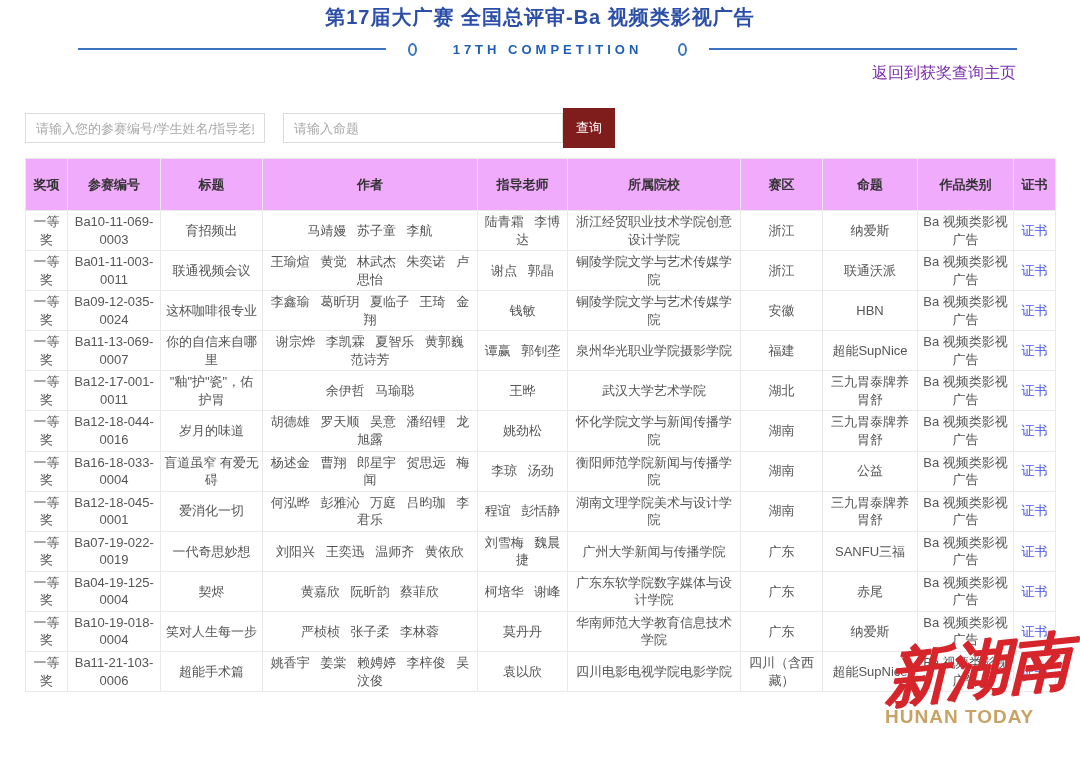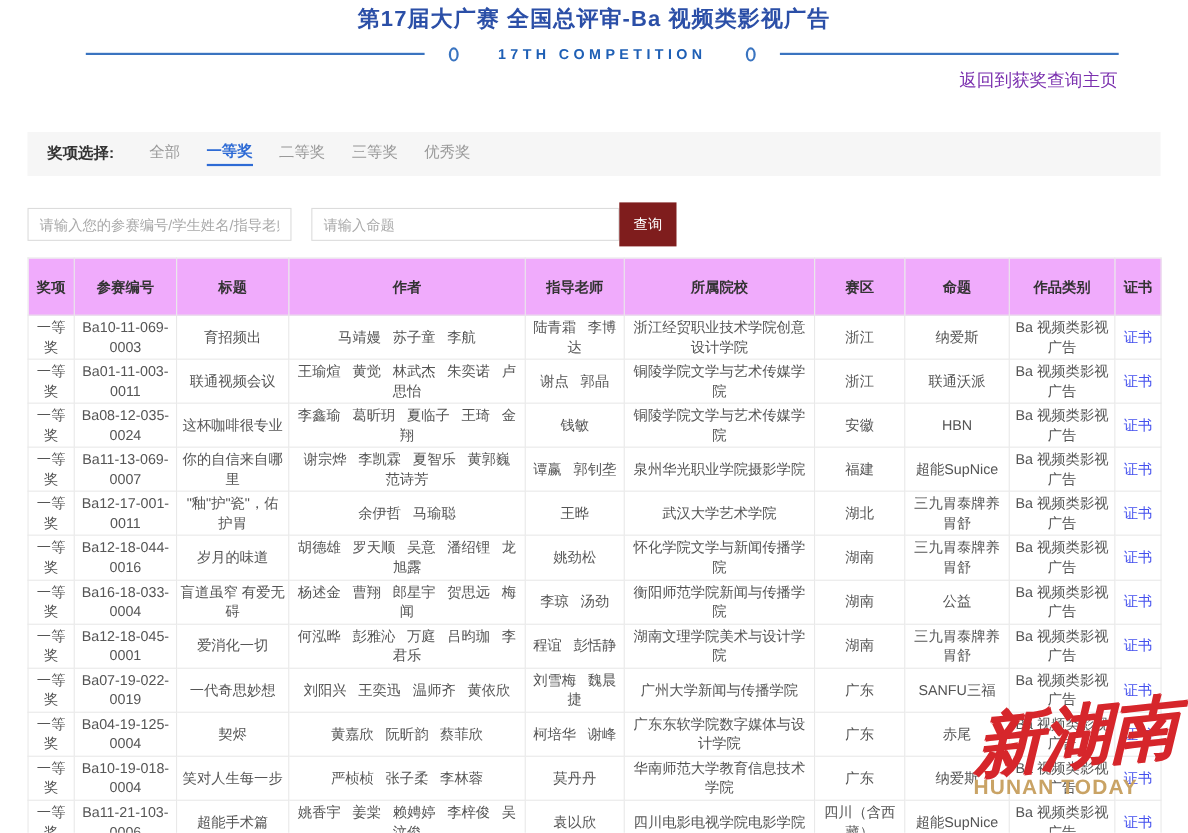--- a/index.html
+++ b/index.html
@@ -67,30 +67,20 @@
     <div class="dot"></div>
     <div class="sub">17TH COMPETITION</div>
     <div class="dot"></div>
     <div class="line"></div>
   </div>
 
   <div class="back-row">
     <a class="back-link">返回到获奖查询主页</a>
   </div>
 
-  <div class="filter-bar">
-    <span class="filter-label">奖项选择:</span>
-    <div class="tabs">
-        <span class="tab">全部</span>
-        <span class="tab active">一等奖</span>
-        <span class="tab">二等奖</span>
-        <span class="tab">三等奖</span>
-        <span class="tab">优秀奖</span>
-      </div>
-  </div>
 
   <div class="search-row">
     <input class="kw-input" type="text" placeholder="请输入您的参赛编号/学生姓名/指导老师/学校" style="">
     <input class="topic-input" type="text" placeholder="请输入命题" style="">
     <button class="query-btn">查询</button>
   </div>
 
   <table>
     <colgroup>
       <col style="width:42px">
@@ -142,21 +132,21 @@
       <td>铜陵学院文学与艺术传媒学院</td>
       <td>浙江</td>
       <td>联通沃派</td>
       <td>Ba 视频类影视广告</td>
       <td>
         <a class="cert-link">证书</a>
       </td>
     </tr>
         <tr>
       <td>一等奖</td>
-      <td>Ba08-12-035-0024</td>
+      <td>Ba09-12-035-0024</td>
       <td>这杯咖啡很专业</td>
       <td class="names">李鑫瑜 葛昕玥 夏临子 王琦 金翔</td>
       <td class="names">钱敏</td>
       <td>铜陵学院文学与艺术传媒学院</td>
       <td>安徽</td>
       <td>HBN</td>
       <td>Ba 视频类影视广告</td>
       <td>
         <a class="cert-link">证书</a>
       </td>

